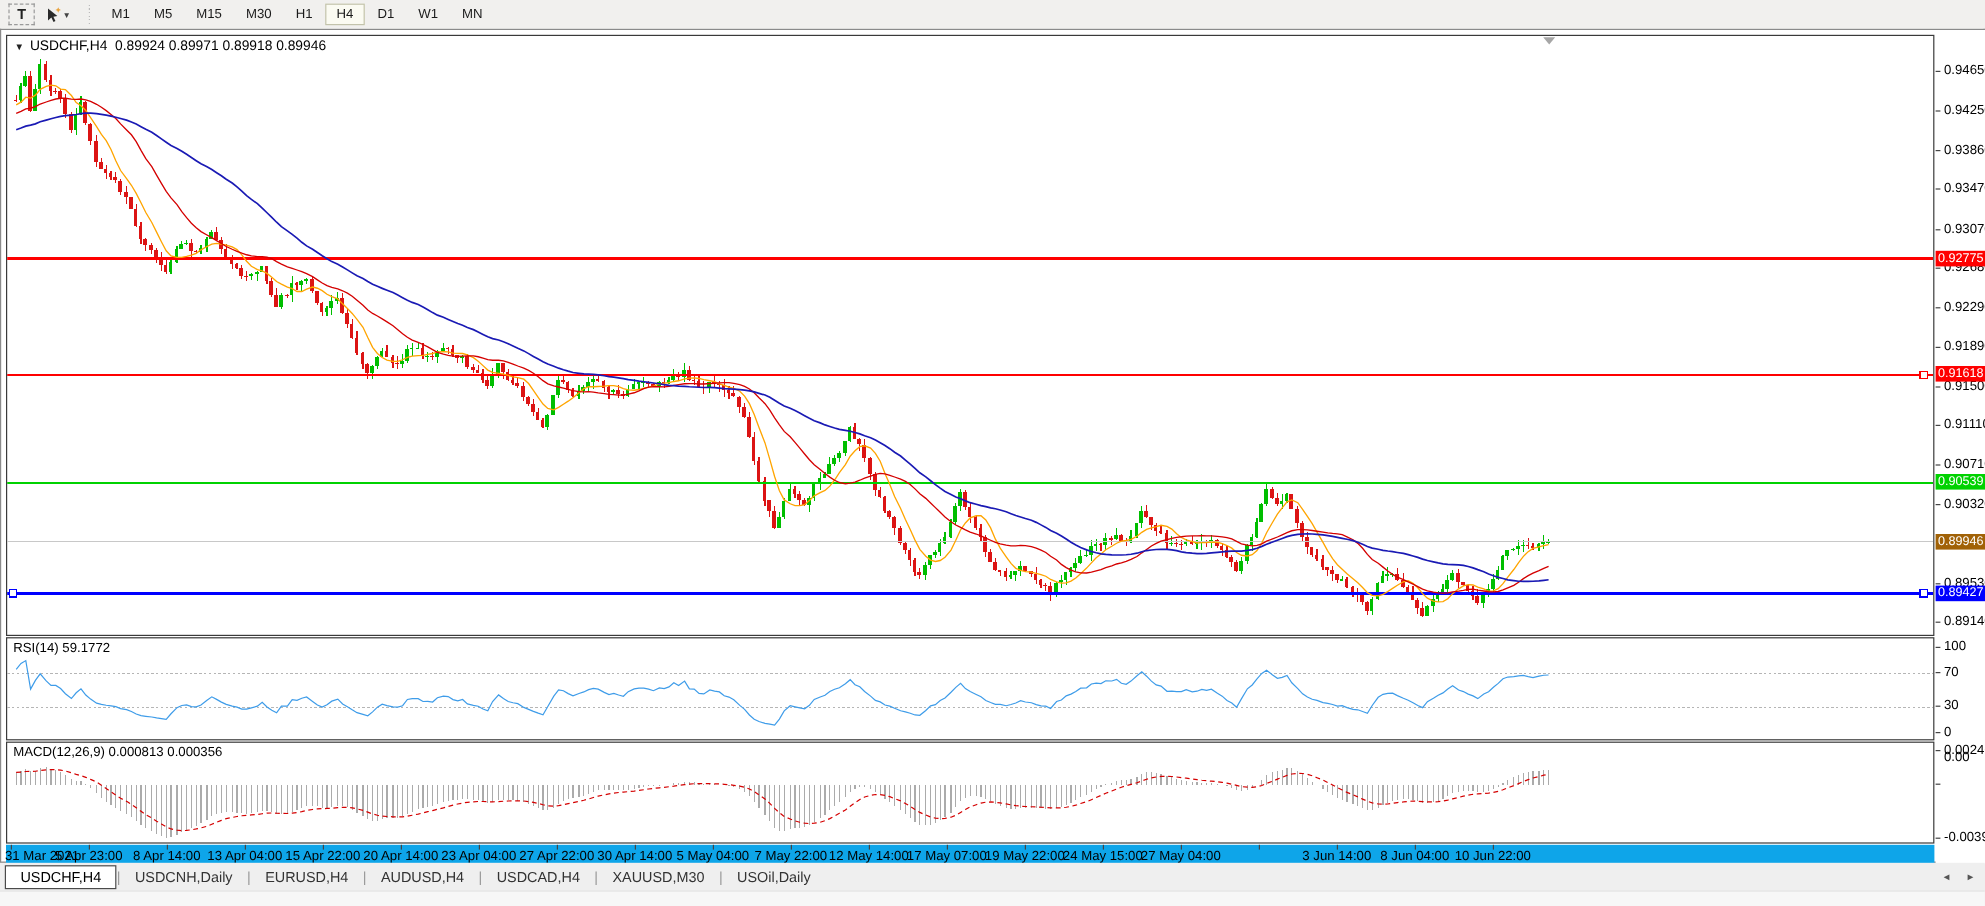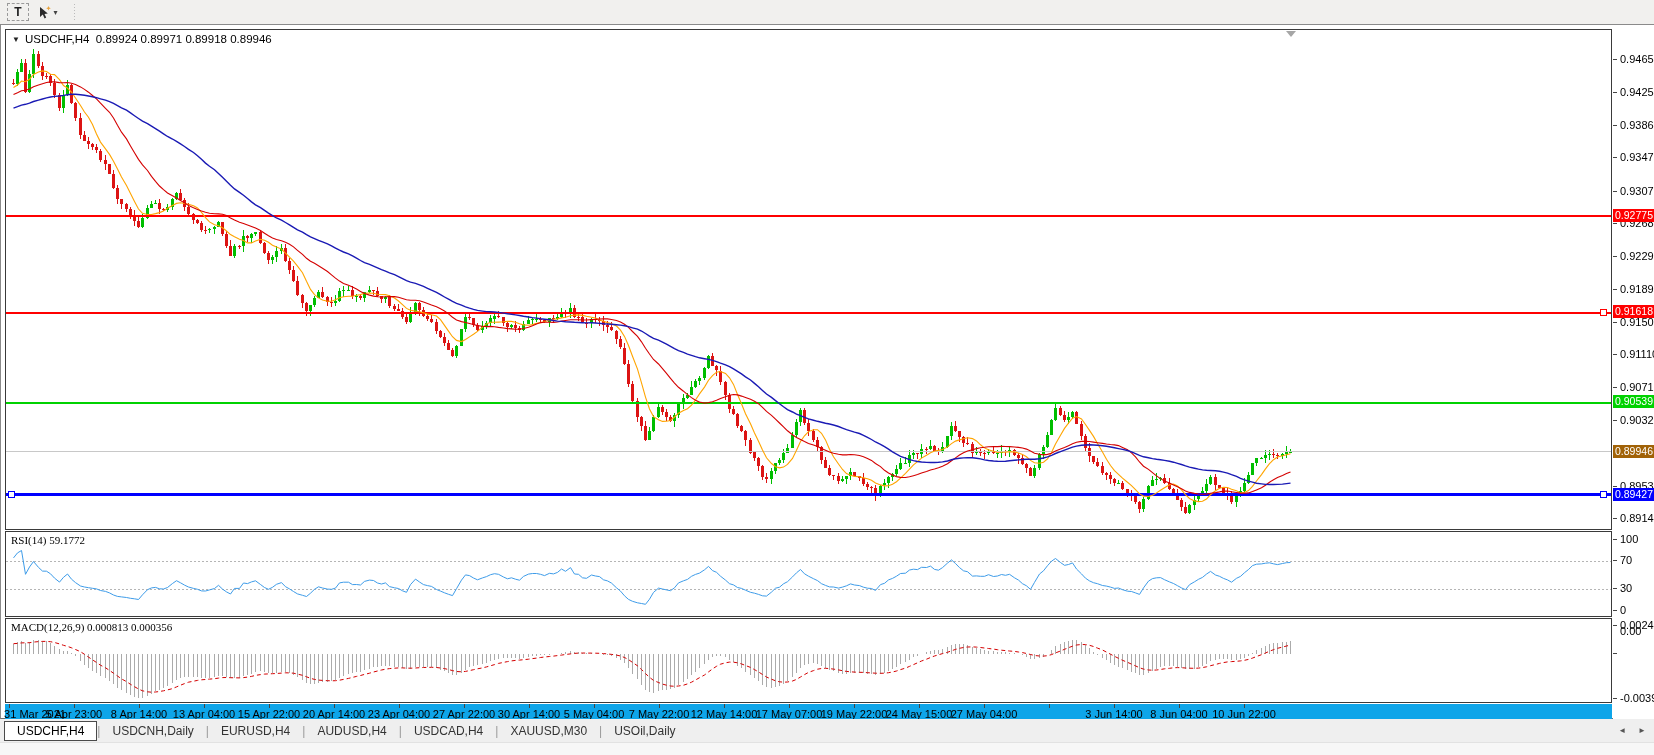--- a/index.html
+++ b/index.html
@@ -37,21 +37,21 @@
 
   .axis-label { position:absolute; font-size:11px; color:#000; white-space:nowrap; line-height:12px; }
   .axis-tick  { position:absolute; left:0; width:4px; height:1px; background:#444; }
   .badge { position:absolute; left:0; width:42px; height:13px; font-size:10.5px; line-height:13px;
            text-align:center; color:#fff; white-space:nowrap; }
 
   .date-label { position:absolute; top:4px; font-size:11px; color:#000; white-space:nowrap;
                 transform:translateX(-50%); }
   .date-tick  { position:absolute; top:0; width:1px; height:4px; background:#444; }
 
-  .pane-label { position:absolute; left:5px; top:2px; font-size:11px; color:#000; z-index:5;font-family:Liberation Serif, serif; }
+  .pane-label { position:absolute; left:5px; top:2px; font-size:11px; color:#000; z-index:5; }
 
   #shift-marker { position:absolute; top:1px; width:0; height:0; z-index:4;
                   border-left:5px solid transparent; border-right:5px solid transparent;
                   border-top:6px solid #a6a6a6; }
 
   
   #tab-bar { position:absolute; left:0; top:719px; width:1654px; height:23px;
              background:#efefef; display:flex; align-items:center; }
   .tab { height:20px; display:flex; align-items:center; padding:0 12px; font-size:12px;
          color:#333; white-space:nowrap; }
@@ -72,20 +72,31 @@
     <span>T</span>
   </div>
   <div id="cursor-tool" class="tool-btn">
     <svg width="13" height="15" style="position:static">
       <path d="M2,2 L2,12 L4.8,9.6 L6.6,13.4 L8.2,12.6 L6.5,8.9 L9.8,8.4 Z" fill="#2a2a2a"></path>
       <path d="M10.5,1 l0.7,1.6 1.6,0.7 -1.6,0.7 -0.7,1.6 -0.7,-1.6 -1.6,-0.7 1.6,-0.7 Z" fill="#e8a23c"></path>
     </svg>
     <span class="dd">▾</span>
   </div>
   <div class="grip"></div>
+  <div id="tf-group" style="display:flex;align-items:center">
+      <div class="tf-btn">M1</div>
+      <div class="tf-btn">M5</div>
+      <div class="tf-btn">M15</div>
+      <div class="tf-btn">M30</div>
+      <div class="tf-btn">H1</div>
+      <div class="tf-btn active">H4</div>
+      <div class="tf-btn">D1</div>
+      <div class="tf-btn">W1</div>
+      <div class="tf-btn">MN</div>
+    </div>
 </div>
 
 <div id="chart-window">
   <div id="main-plot" class="plot">
     <svg id="svg-main" width="1605" height="499">
         <g shape-rendering="crispEdges">
           <line x1="7.5" y1="49.4" x2="7.5" y2="55.3" stroke="#dc1414" stroke-width="1"></line>
           <rect x="5.5" y="53.2" width="3" height="1.0" fill="#dc1414"></rect>
           <line x1="11.5" y1="39.0" x2="11.5" y2="55.8" stroke="#00be00" stroke-width="1"></line>
           <rect x="9.5" y="41.9" width="3" height="11.7" fill="#00be00"></rect>

